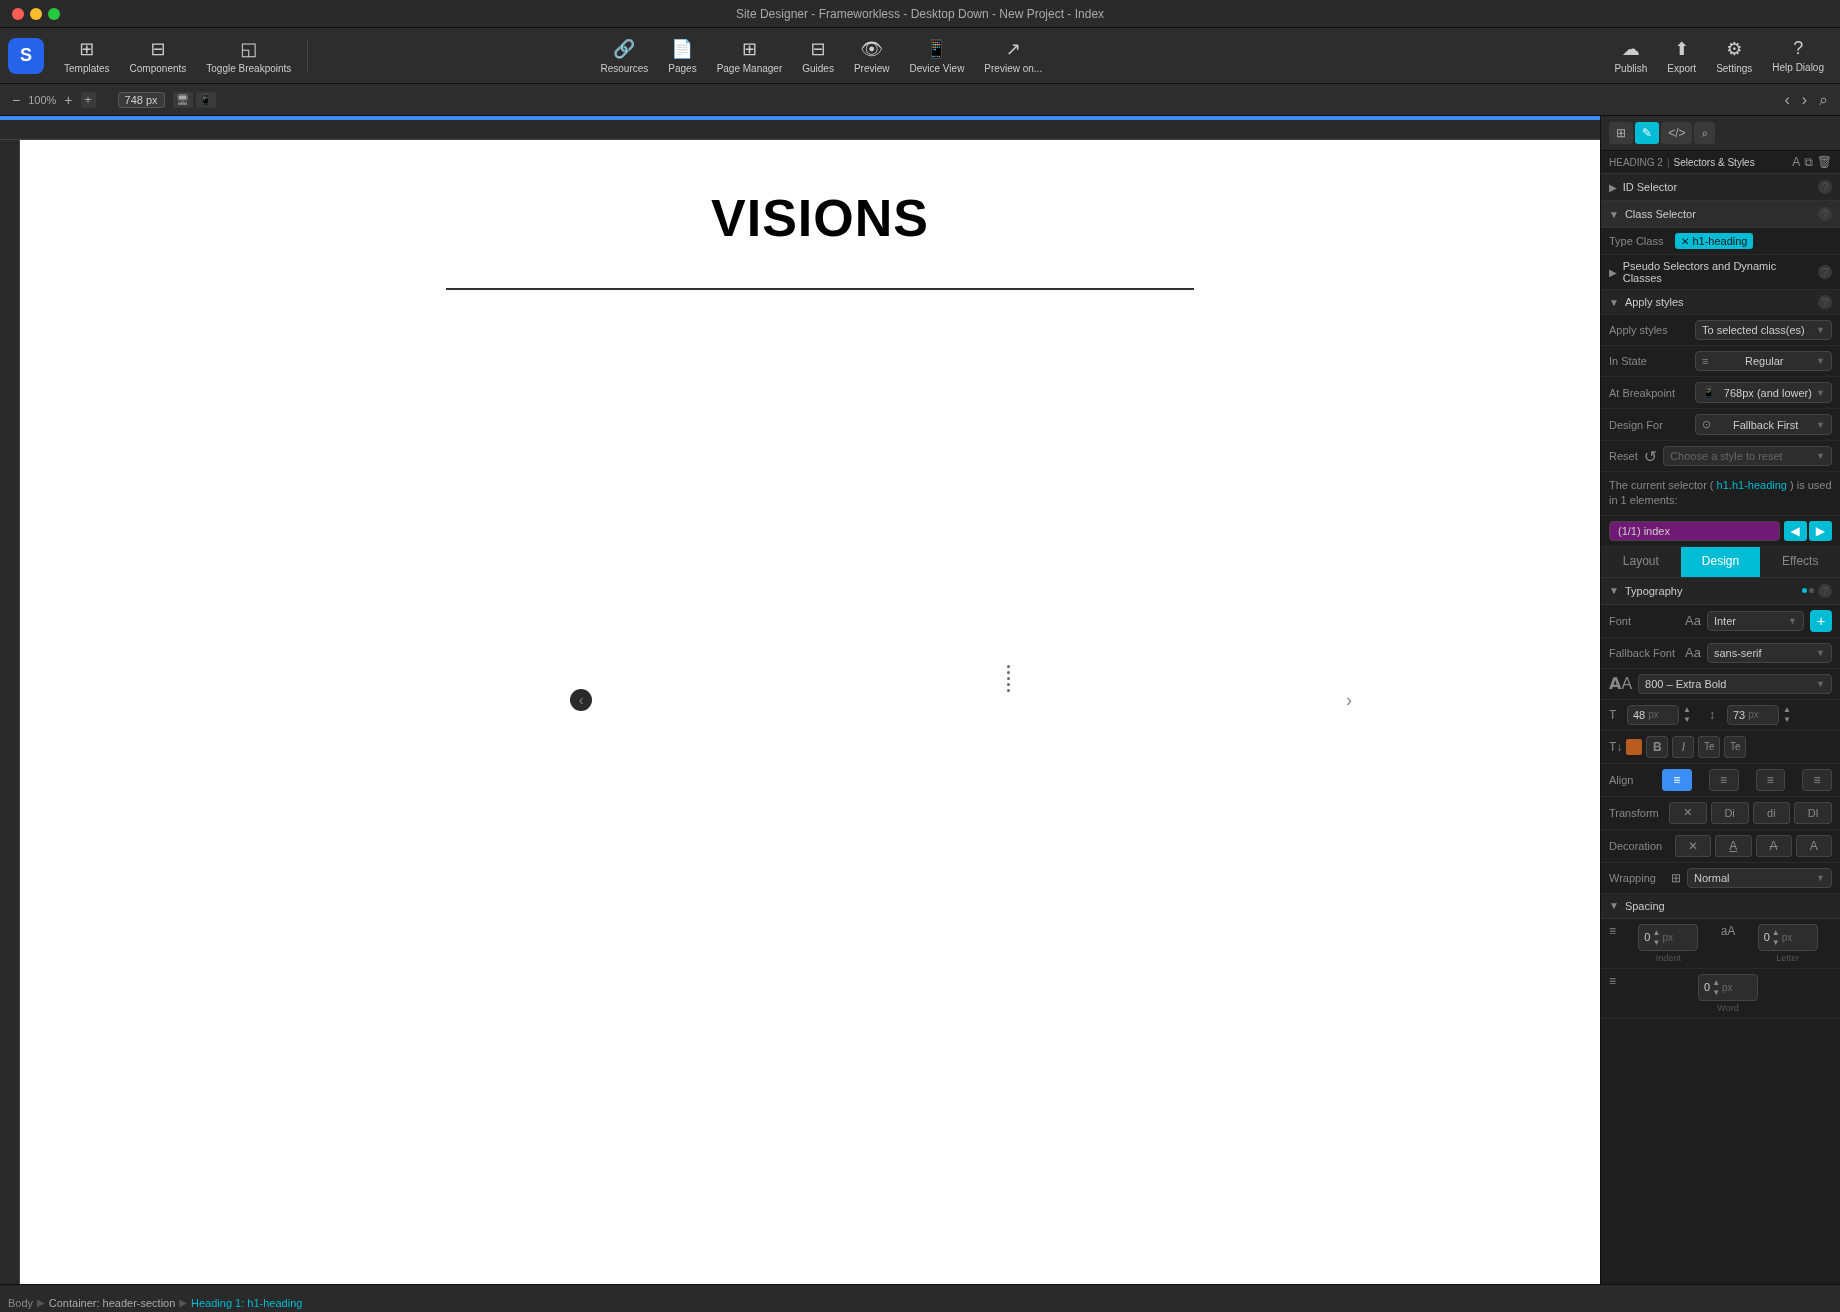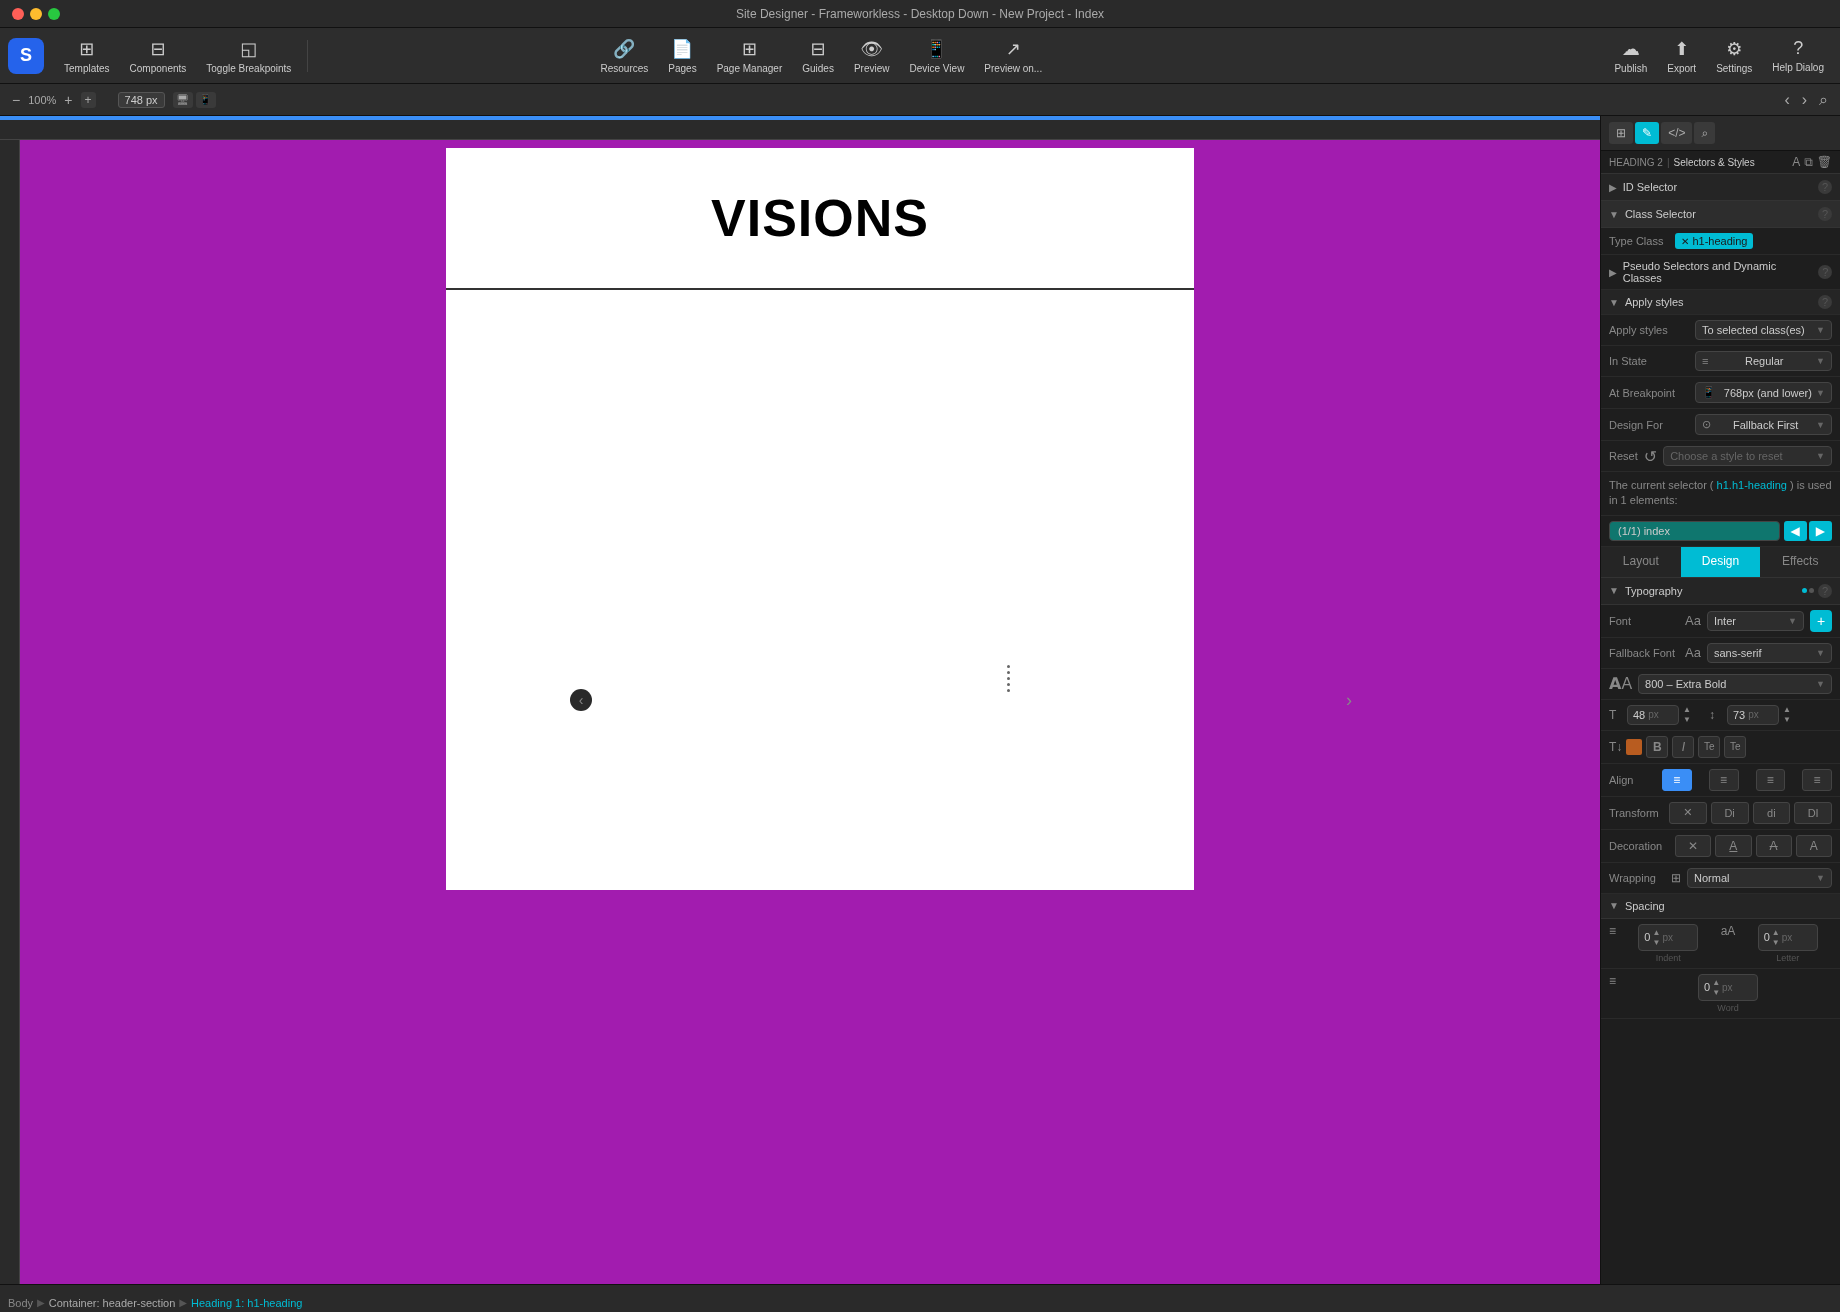--- a/index.html
+++ b/index.html
@@ -100,21 +100,21 @@
       position: absolute; top: 0; left: 0; right: 0; height: 4px;
       background: #3a8ef6;
     }
     .canvas-top-ruler {
       position: absolute; top: 4px; left: 0; right: 0; height: 20px;
       background: #2a2a2a; border-bottom: 1px solid #444;
       display: flex; align-items: center; padding: 0 8px; font-size: 9px; color: #666;
     }
     .canvas-content {
       position: absolute; top: 24px; left: 20px; right: 0; bottom: 0;
-      background: #a21caf;
+      background: #ffffff;
       display: flex; flex-direction: column; align-items: flex-start;
     }
     .canvas-left-ruler {
       position: absolute; top: 24px; left: 0; width: 20px; bottom: 0;
       background: #2a2a2a; border-right: 1px solid #444;
     }
     .canvas-page {
       background: white;
       width: 748px;
       margin: 0 auto;
@@ -227,21 +227,21 @@
 
     .info-text {
       padding: 6px 8px; font-size: 11px; color: #888; border-bottom: 1px solid #2a2a2a; line-height: 1.4;
     }
     .info-text .hl { color: #00bcd4; }
 
     .nav-row {
       display: flex; align-items: center; padding: 5px 8px; gap: 4px; border-bottom: 1px solid #2a2a2a;
     }
     .nav-input-box {
-      flex: 1; background: #0f766e; border: 1px solid #444; border-radius: 4px;
+      flex: 1; background: #701a75; border: 1px solid #444; border-radius: 4px;
       color: #ccc; font-size: 11px; padding: 3px 8px; display: flex; align-items: center;
     }
     .nav-btns { display: flex; gap: 2px; }
     .nav-btn { background: #3a3a3a; border: none; color: #aaa; cursor: pointer; padding: 3px 7px; border-radius: 3px; font-size: 12px; }
     .nav-btn.blue { background: #00bcd4; color: #fff; }
 
     
     .design-tabs {
       display: flex; border-bottom: 1px solid #333; background: #252525;
     }

